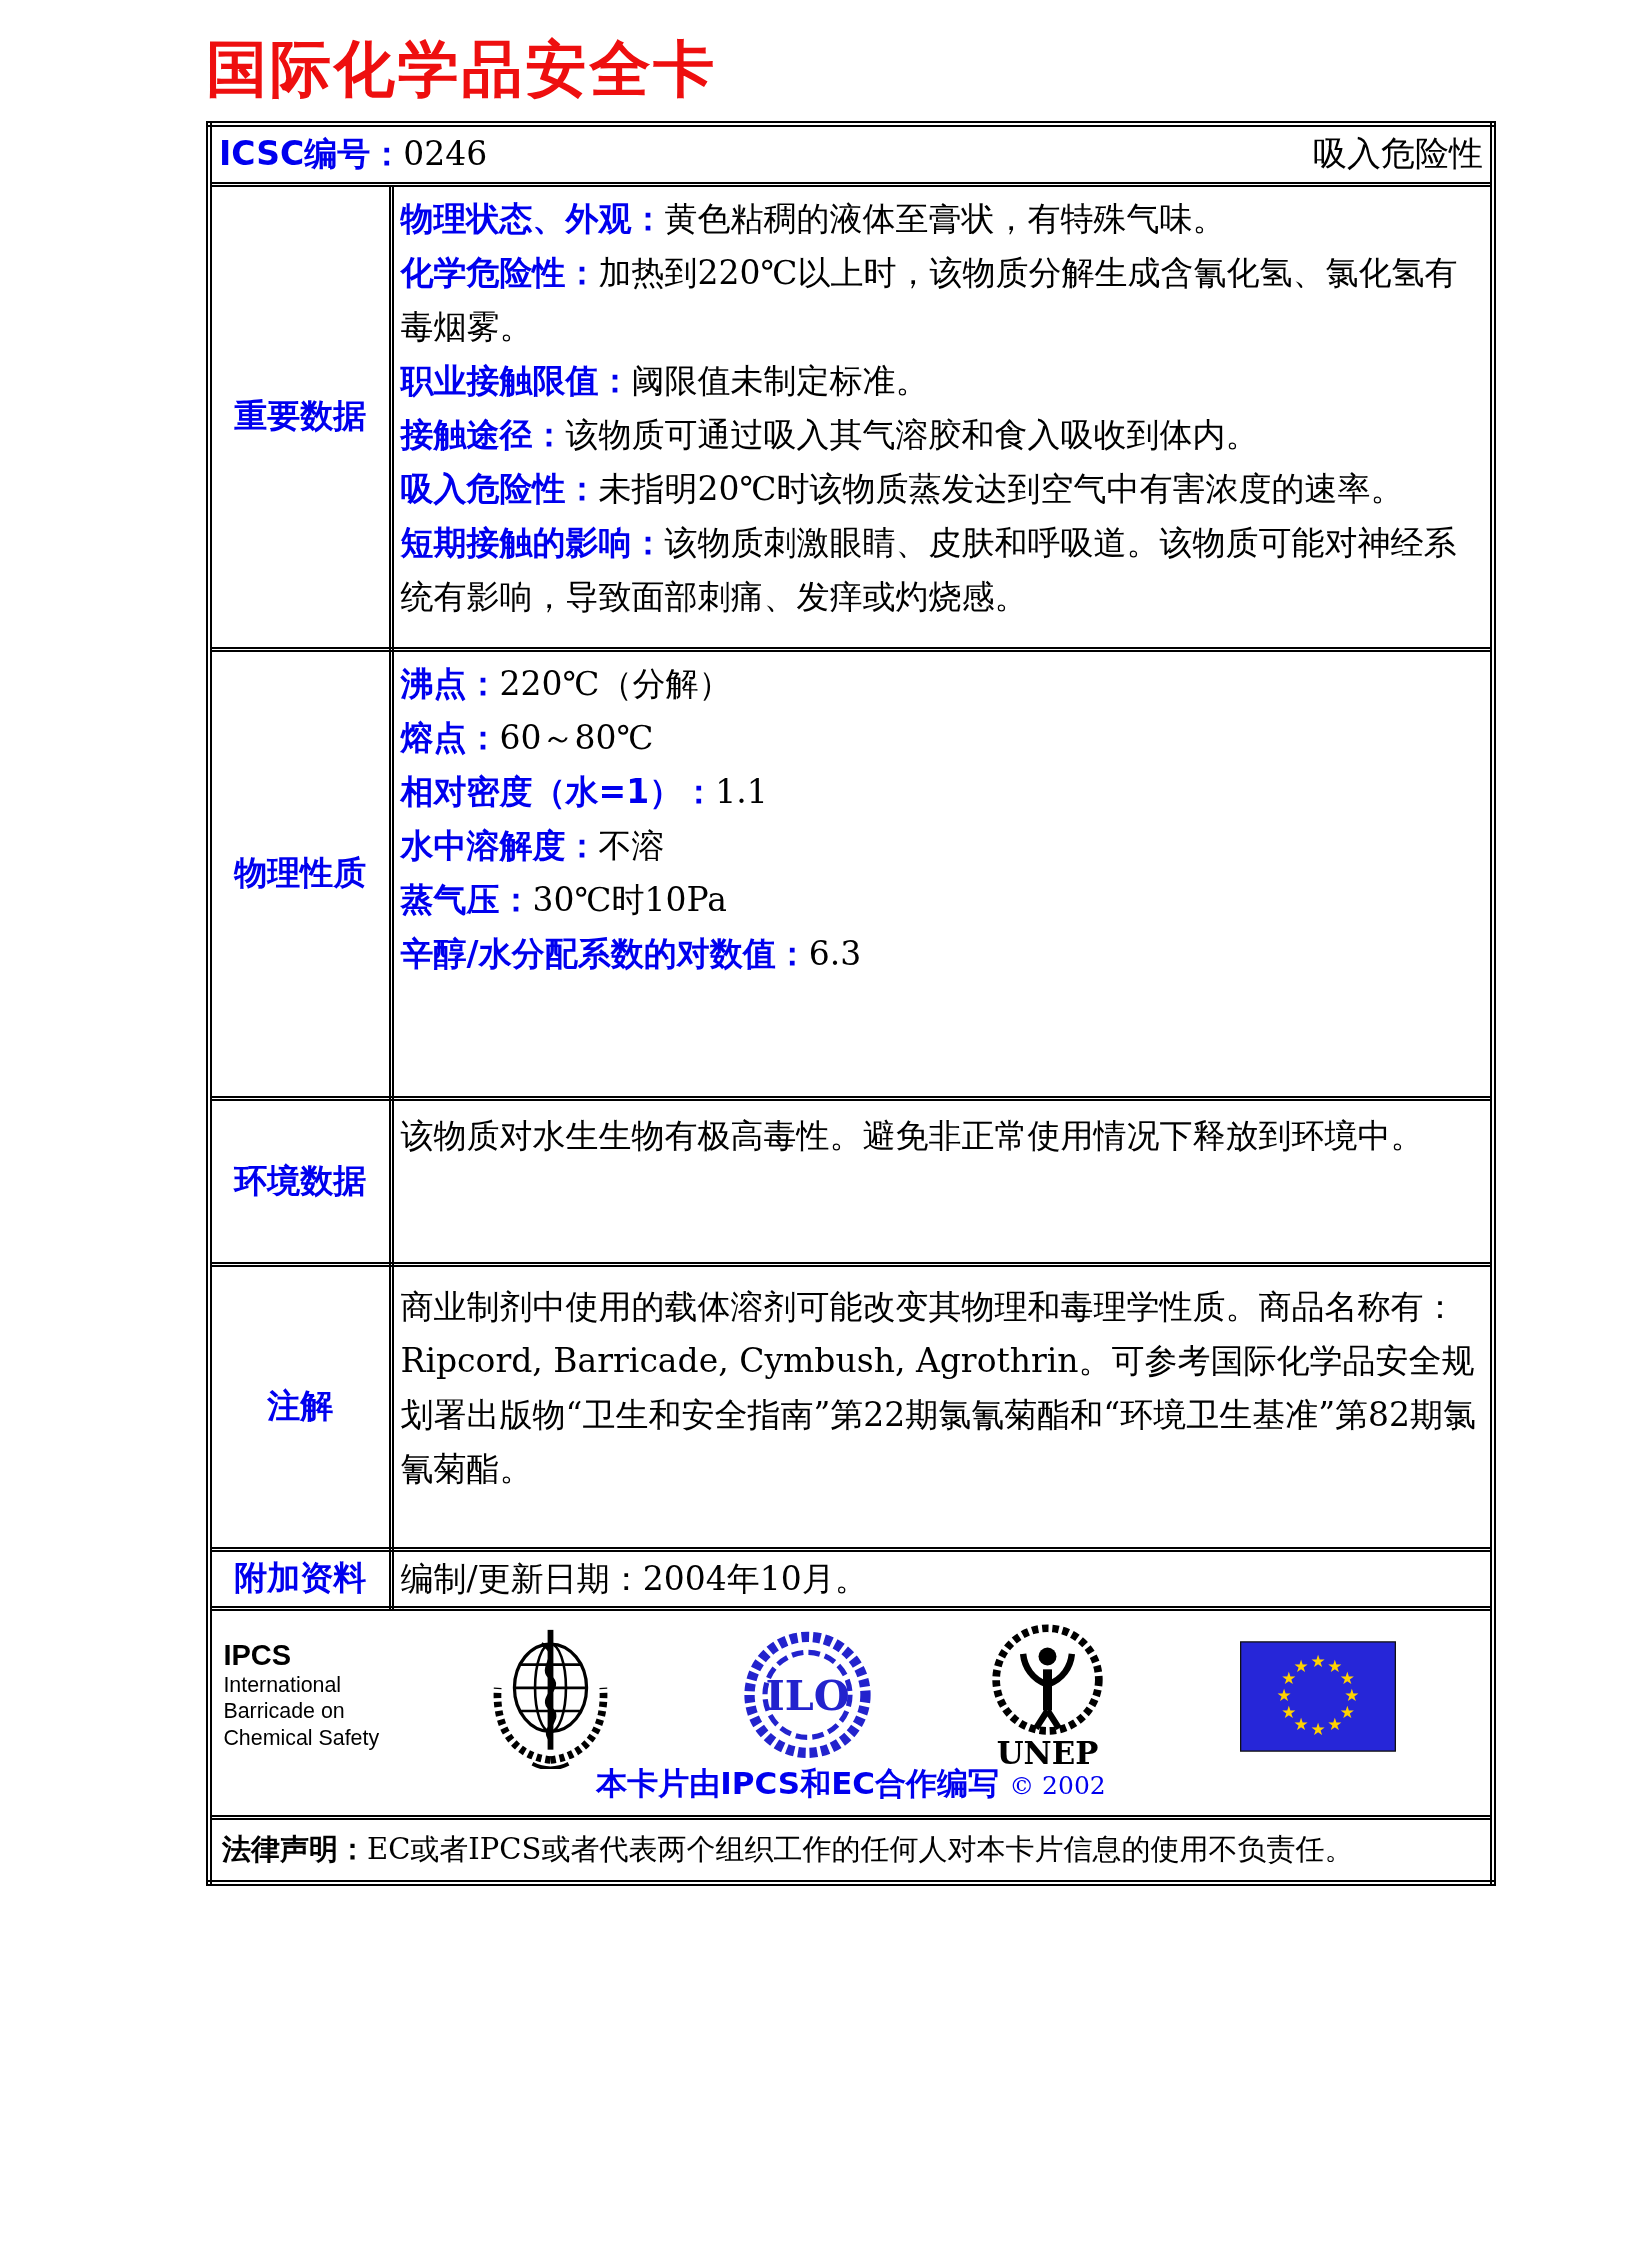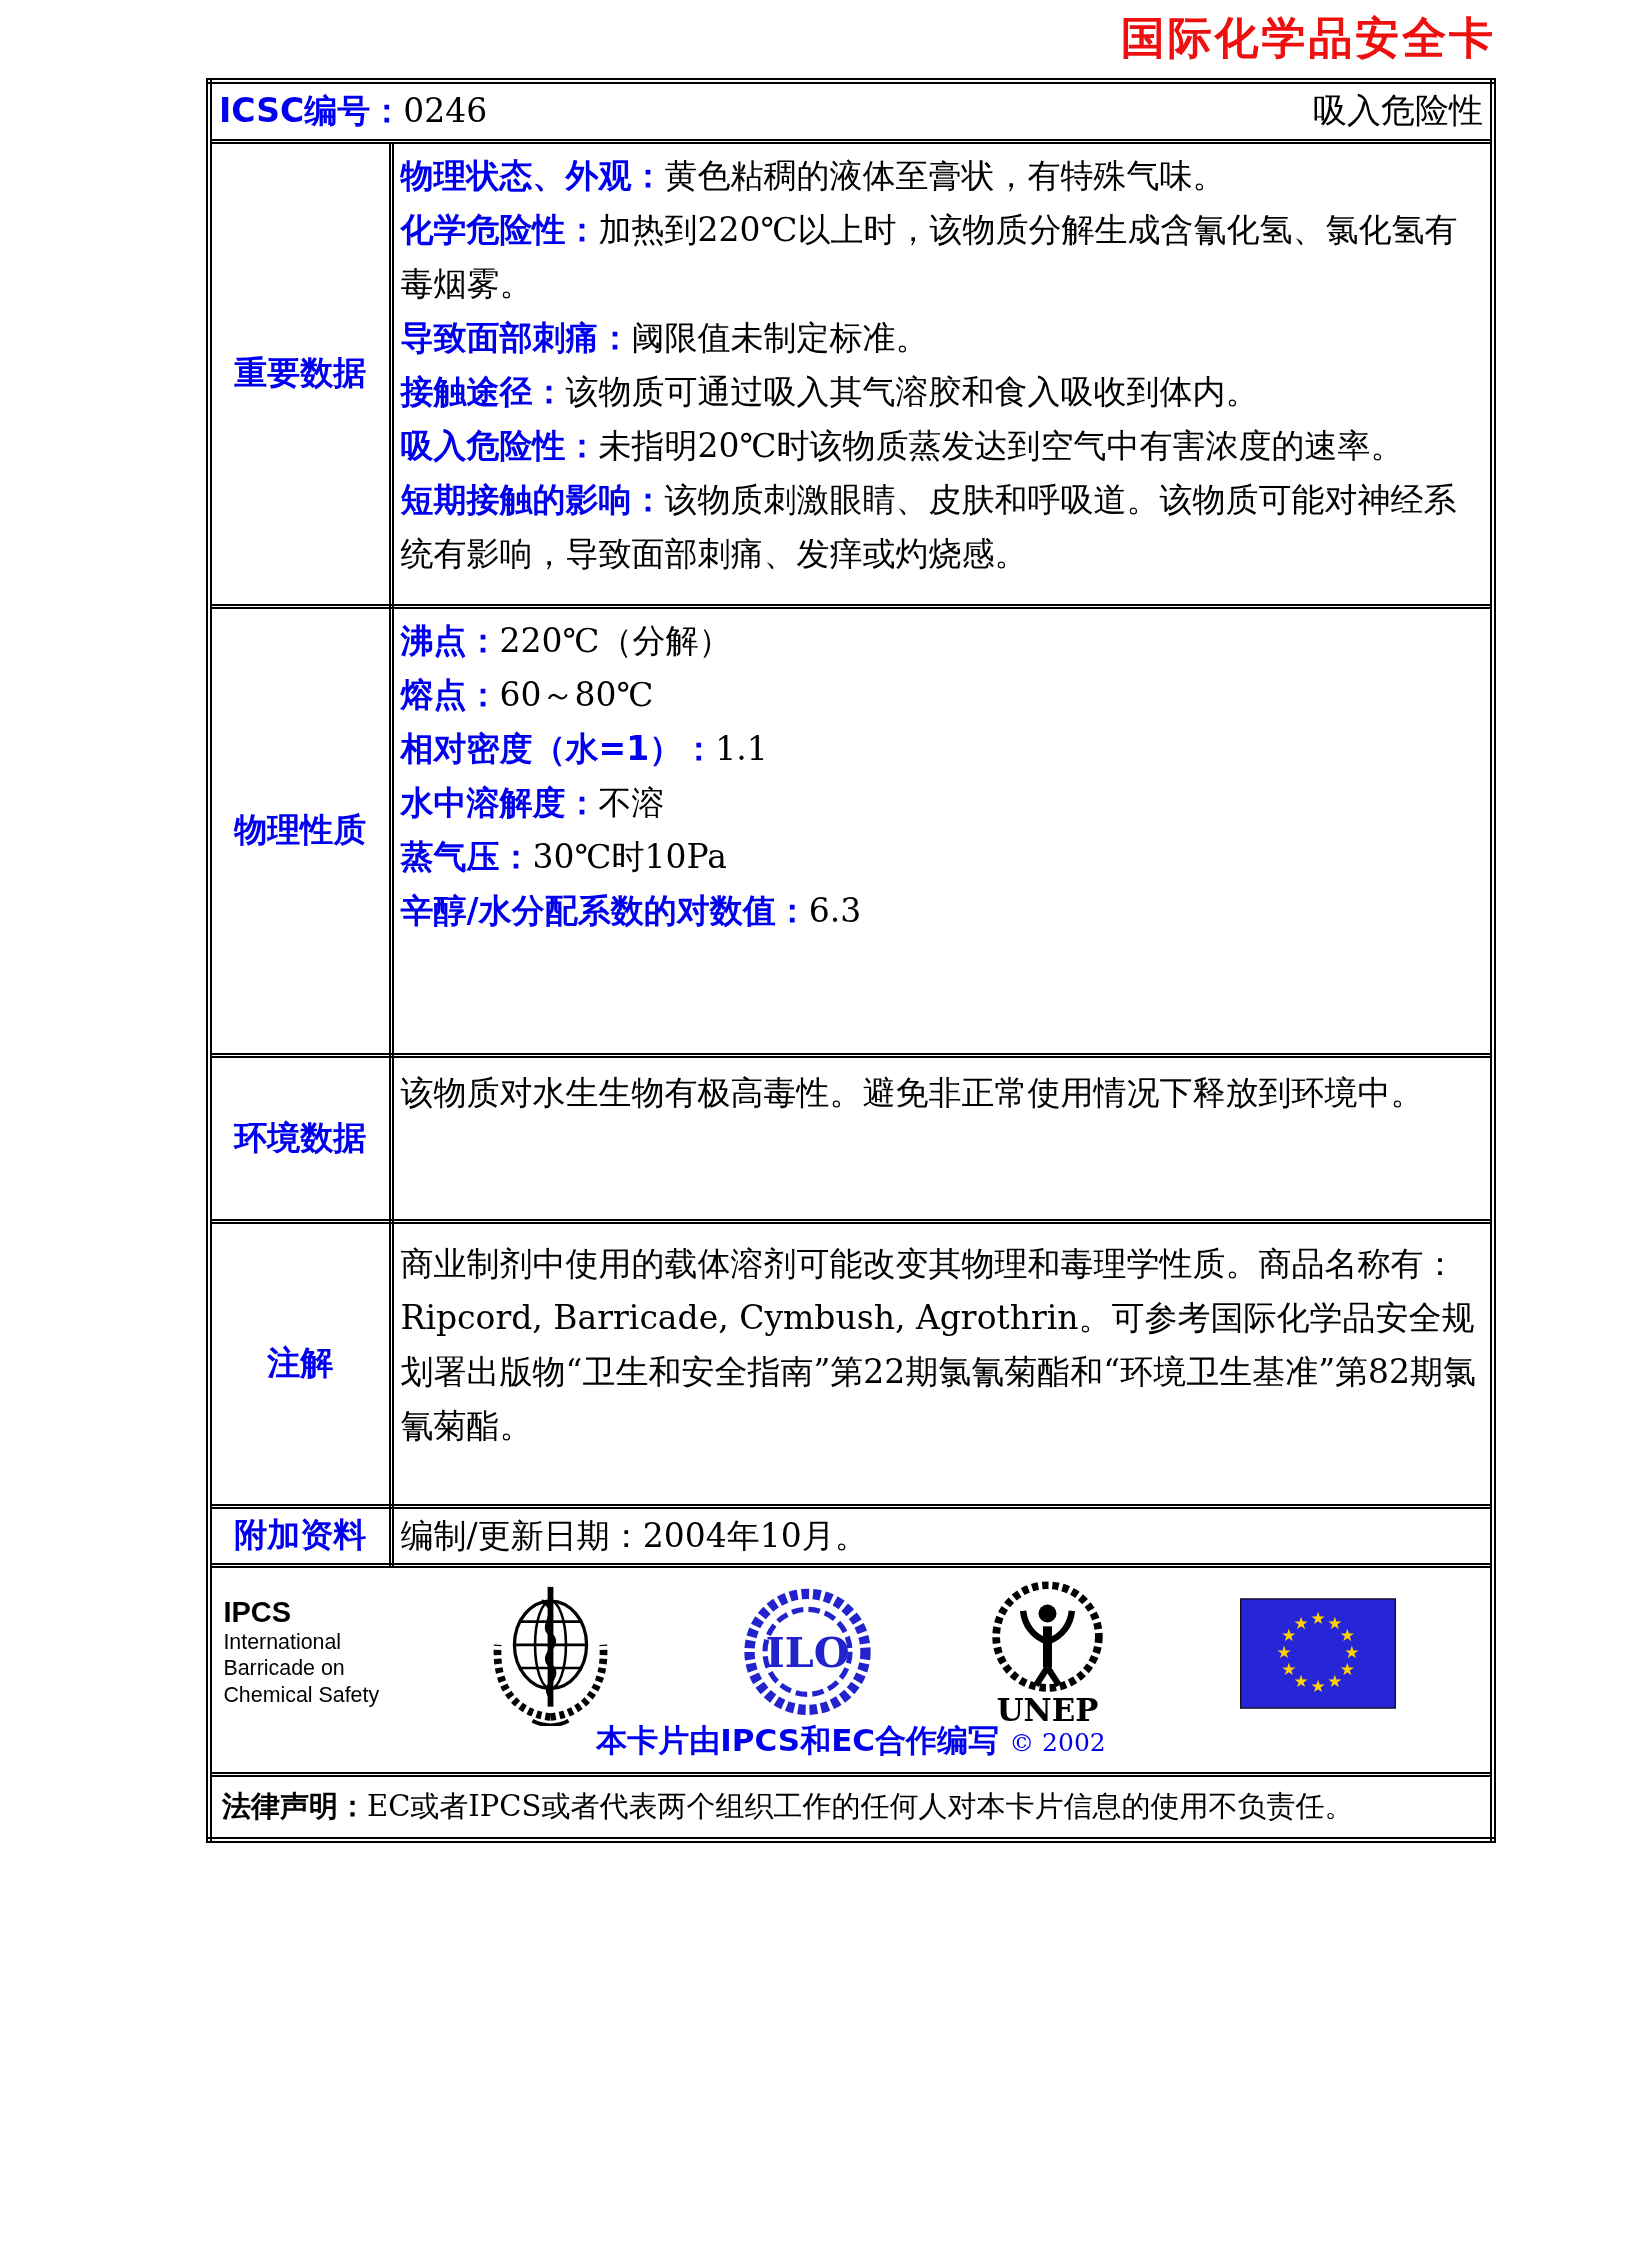--- a/index.html
+++ b/index.html
@@ -12,24 +12,24 @@
   *{margin:0;padding:0;box-sizing:border-box;}
   html,body{background:#ffffff;}
   .page{
     position:relative;
     width:1626px;height:2261px;
     background:#ffffff;
     font-family:"DejaVu Serif","Liberation Serif",serif;
     color:#000;
   }
   .doc-title{
-    margin:9px 0 10px 206px;
+    margin:29px 0 10px 206px;
     width:1290px;
-    text-align:right;
-    font-size:44px;
+    text-align:left;
+    font-size:61px;
     font-weight:bold;
     letter-spacing:2.9px;
     color:var(--title_red,#ee0f0f);
     font-family:"DejaVu Serif","Liberation Serif",serif;
   }
   table.card{
     border-collapse:collapse;
     margin-left:206px;
     width:1290px;
     table-layout:fixed;
@@ -133,21 +133,21 @@
           <div class="chem-name">吸入危险性</div>
         </div>
       </td>
     </tr>
 
     <tr class="r-important">
       <td class="label-cell"><span>重要数据</span></td>
       <td class="content-cell">
         <div class="kv"><span class="k">物理状态、外观：</span><span>黄色粘稠的液体至膏状，有特殊气味。</span></div>
         <div class="kv"><span class="k">化学危险性：</span><span>加热到220℃以上时，该物质分解生成含氰化氢、氯化氢有毒烟雾。</span></div>
-        <div class="kv"><span class="k">导致面部刺痛：</span><span>阈限值未制定标准。</span></div>
+        <div class="kv"><span class="k">职业接触限值：</span><span>阈限值未制定标准。</span></div>
         <div class="kv"><span class="k">接触途径：</span><span>该物质可通过吸入其气溶胶和食入吸收到体内。</span></div>
         <div class="kv"><span class="k">吸入危险性：</span><span>未指明20℃时该物质蒸发达到空气中有害浓度的速率。</span></div>
         <div class="kv"><span class="k">短期接触的影响：</span><span>该物质刺激眼睛、皮肤和呼吸道。该物质可能对神经系统有影响，导致面部刺痛、发痒或灼烧感。</span></div>
       </td>
     </tr>
 
     <tr class="r-physical">
       <td class="label-cell"><span>物理性质</span></td>
       <td class="content-cell">
         <div class="kv"><span class="k">沸点：</span><span>220℃（分解）</span></div>

